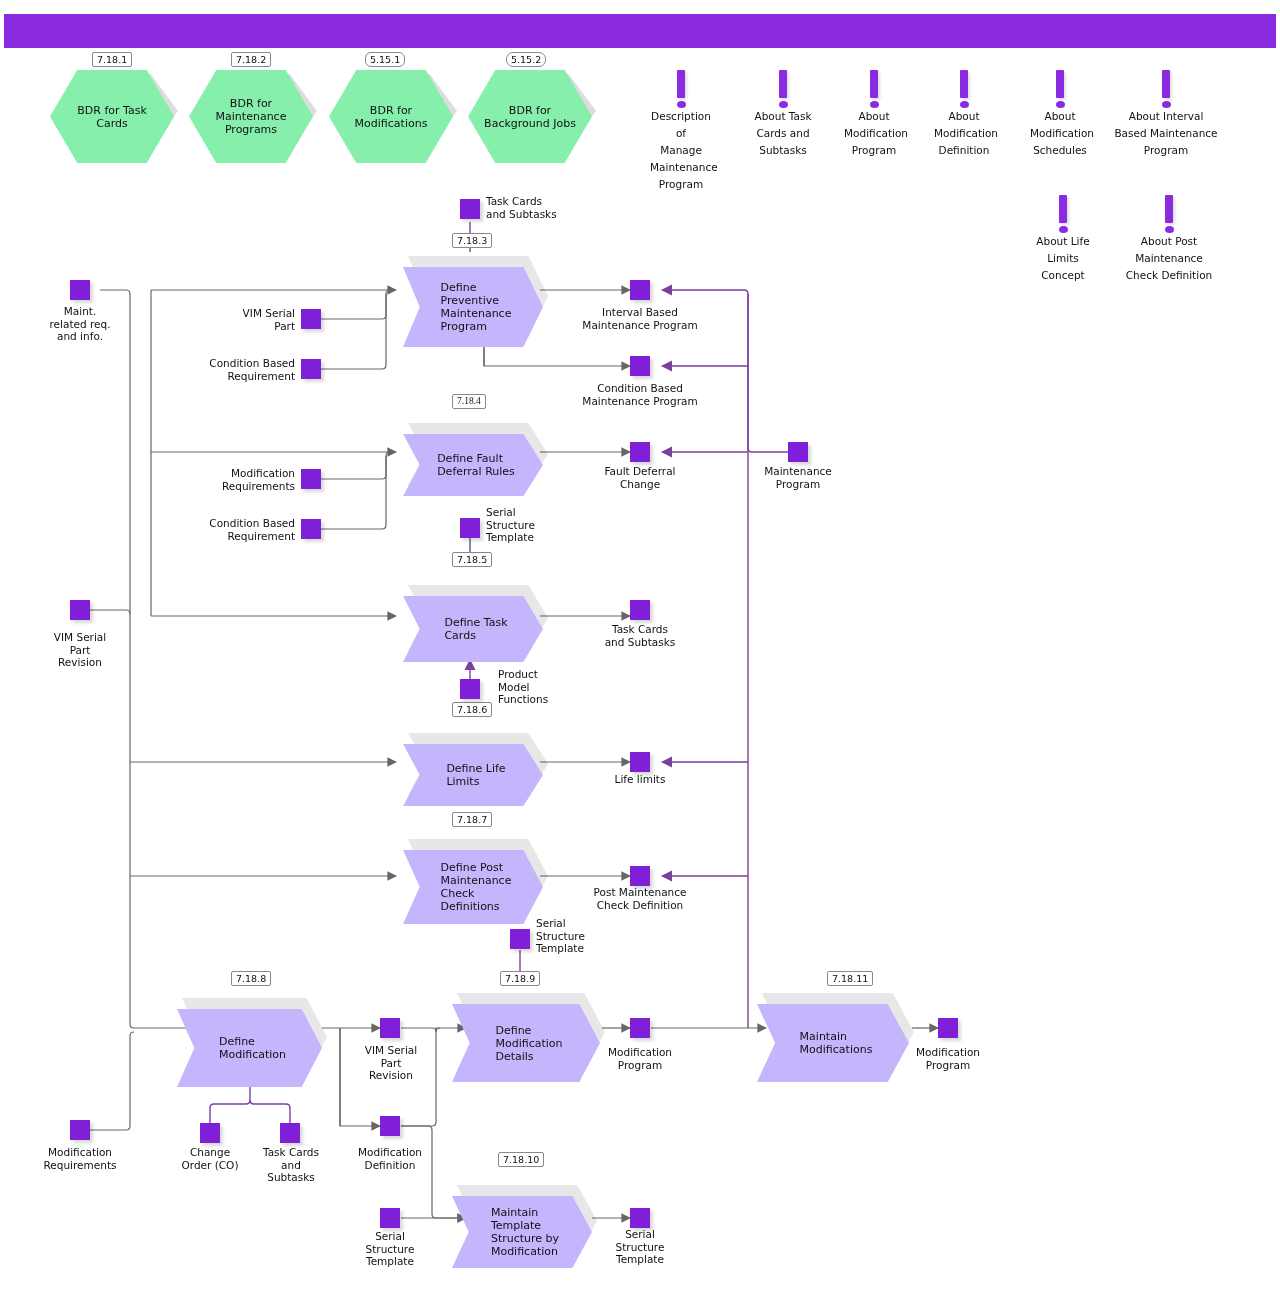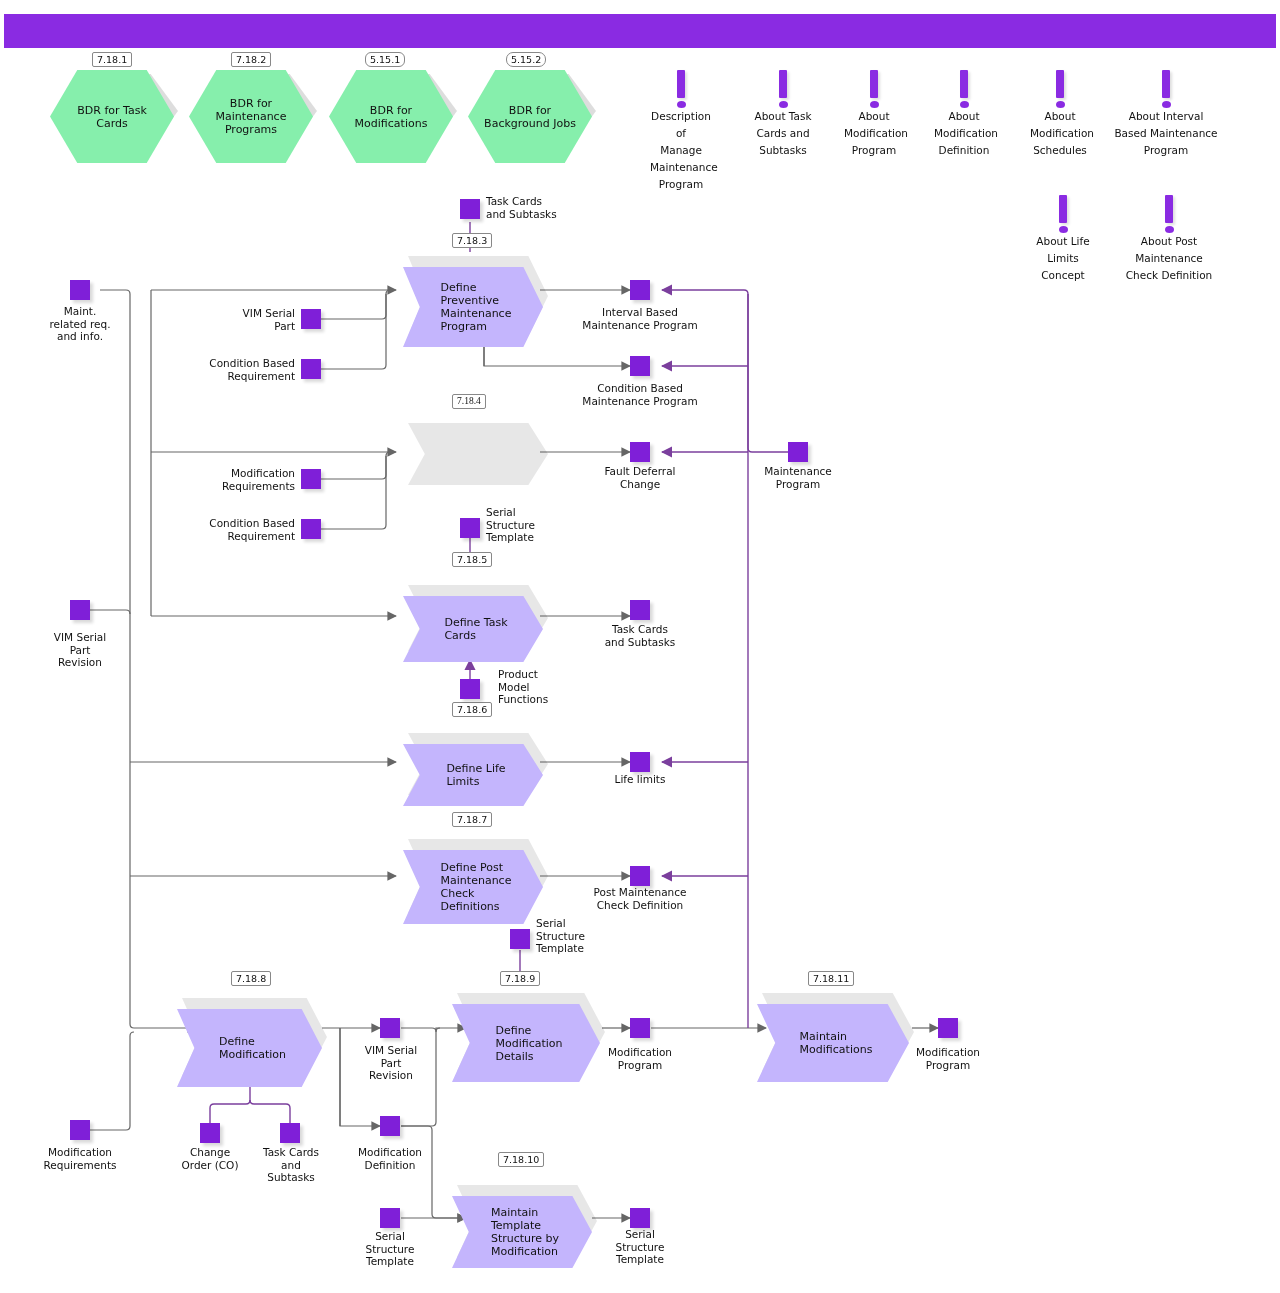--- a/index.html
+++ b/index.html
@@ -248,20 +248,24 @@
   <div class="chevshadow" style="left:408px;top:256px;width:140px;height:80px;"></div>
   <div class="chev node" style="left:403px;top:251px;width:140px;height:80px;">
     <span class="lbl" style="white-space: pre-line;">Define
 Preventive
 Maintenance
 Program</span>
   </div>
   <div class="idtag" style="left:452px;top:233px;">7.18.3</div>
 
   <div class="chevshadow" style="left:408px;top:423px;width:140px;height:62px;"></div>
+  <div class="chev node" style="left:403px;top:418px;width:140px;height:62px;">
+    <span class="lbl" style="white-space: pre-line;">Define Fault
+Deferral Rules</span>
+  </div>
   <div class="idtag" style="left:452px;top:394px;font-family:Liberation Serif, serif;">7.18.4</div>
 
   <div class="chevshadow" style="left:408px;top:585px;width:140px;height:66px;"></div>
   <div class="chev node" style="left:403px;top:580px;width:140px;height:66px;">
     <span class="lbl" style="white-space: pre-line;">Define Task
 Cards</span>
   </div>
   <div class="idtag" style="left:452px;top:552px;">7.18.5</div>
 
   <div class="chevshadow" style="left:408px;top:733px;width:140px;height:62px;"></div>
@@ -302,21 +306,21 @@
 Structure by
 Modification</span>
   </div>
   <div class="idtag" style="left:498px;top:1152px;">7.18.10</div>
 
   <div class="chevshadow" style="left:762px;top:993px;width:152px;height:78px;"></div>
   <div class="chev node" style="left:757px;top:988px;width:152px;height:78px;">
     <span class="lbl" style="white-space: pre-line;">Maintain
 Modifications</span>
   </div>
-  <div class="idtag" style="left:808px;top:971px;">7.18.11</div>
+  <div class="idtag" style="left:827px;top:971px;">7.18.11</div>
 
   <div class="sq" style="left:70px;top:280px;"></div>
   <div class="sqlbl" style="left: 20px; top: 305px; width: 120px; white-space: pre-line;">Maint.
 related req.
 and info.</div>
 
   <div class="sq" style="left:301px;top:309px;"></div>
   <div class="sqlbl left" style="left: 181px; top: 307px; width: 114px; white-space: pre-line;">VIM Serial
 Part</div>
 

